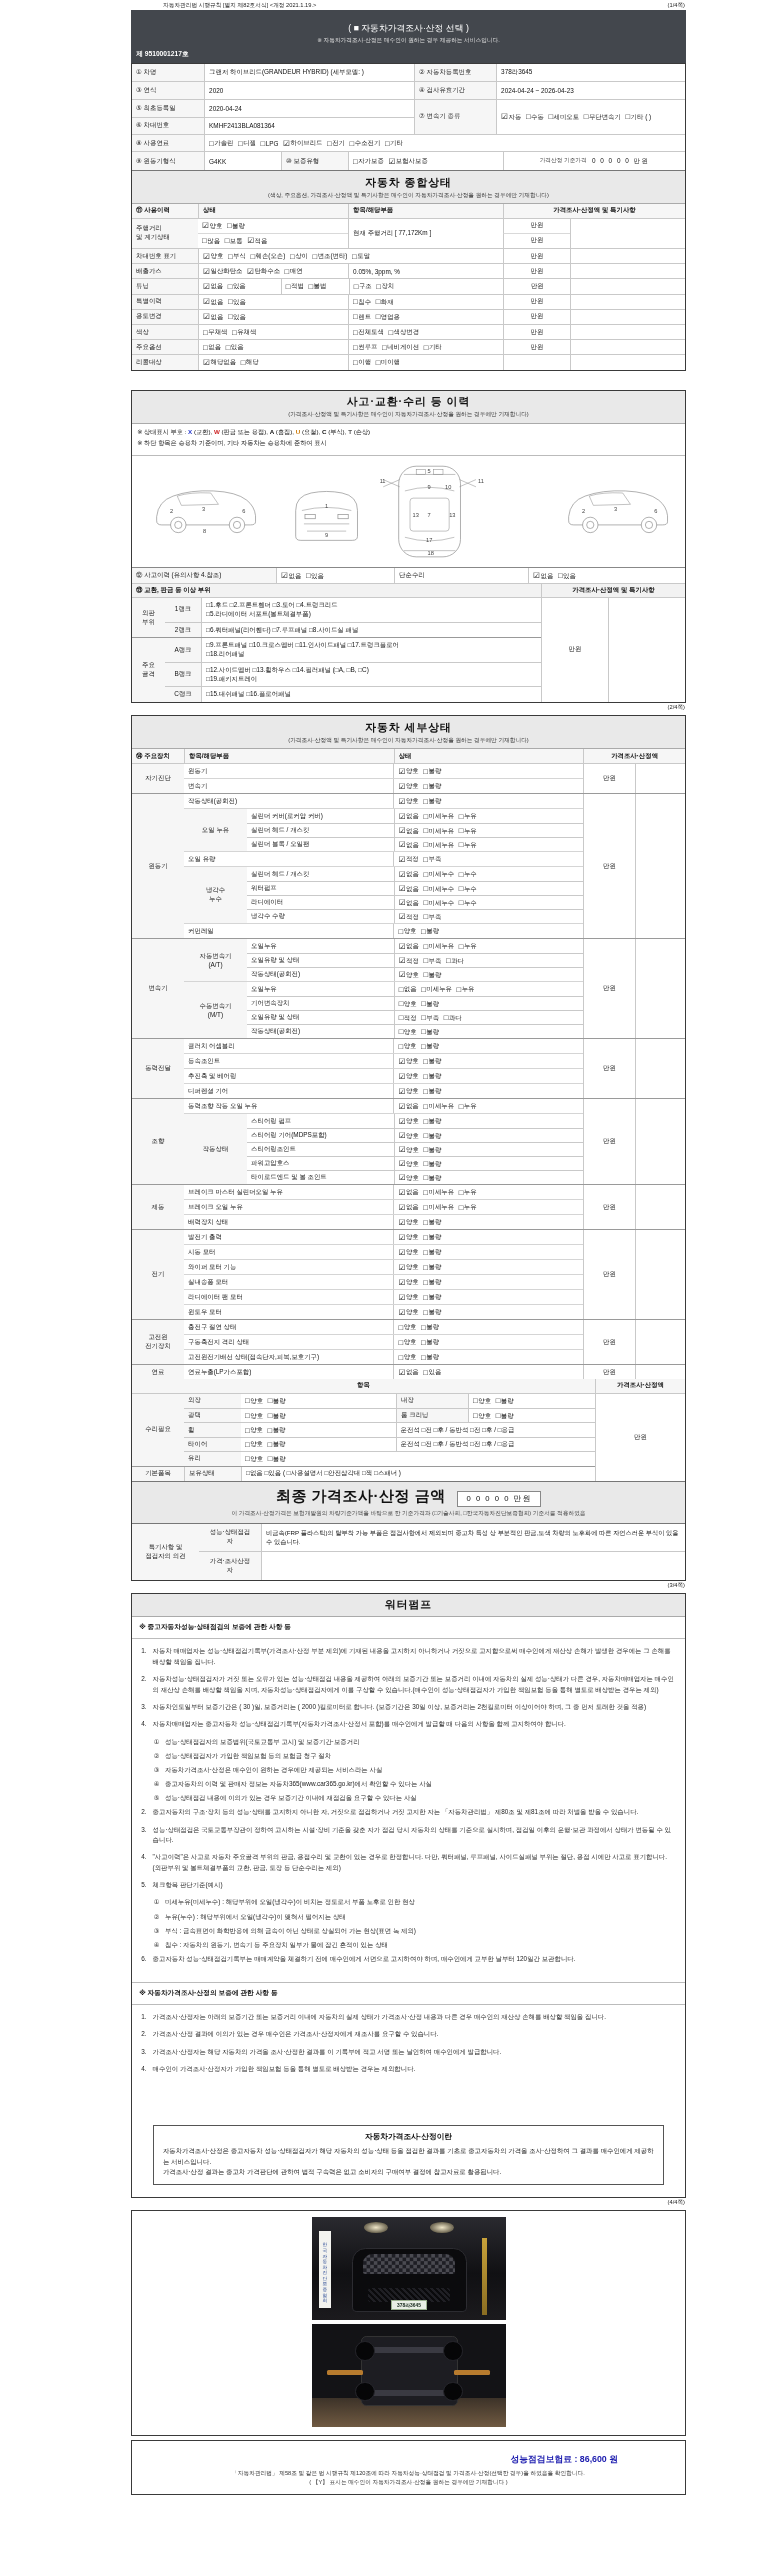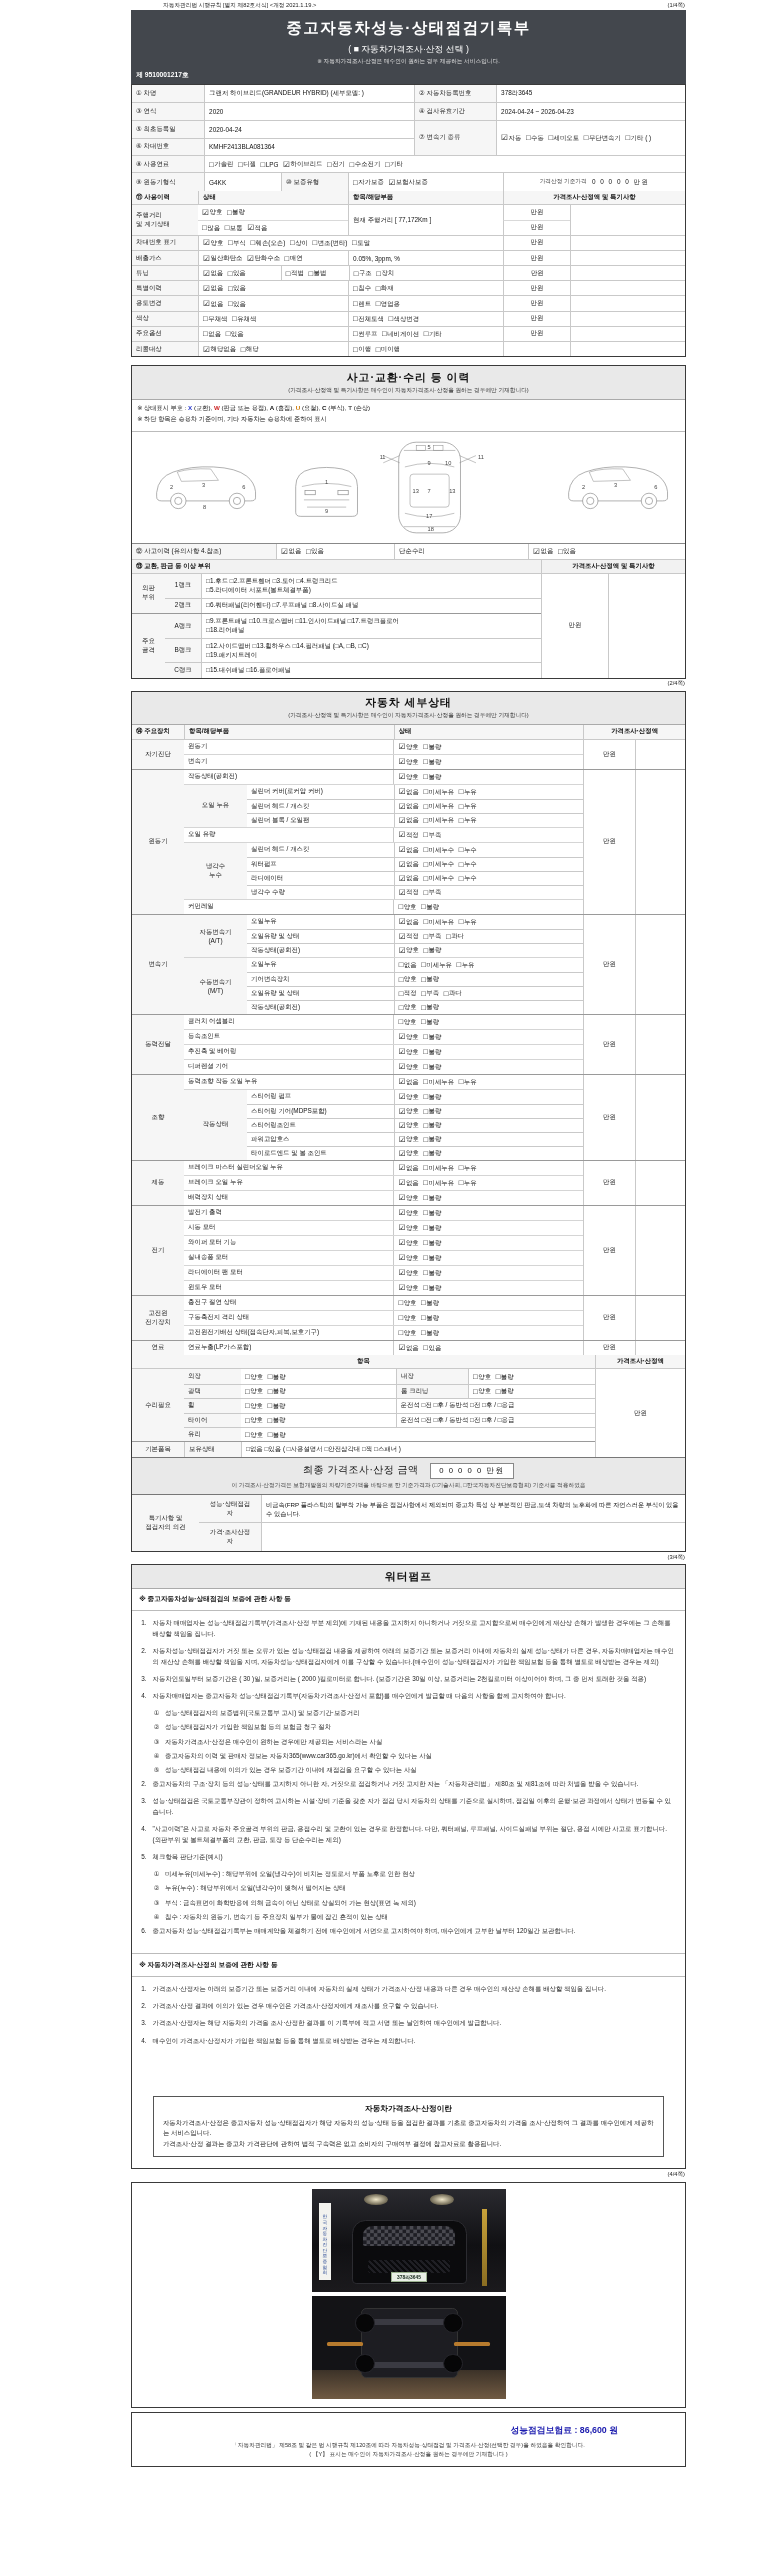--- a/index.html
+++ b/index.html
@@ -71,21 +71,20 @@
   svg text{font-family:"Liberation Sans","DejaVu Sans",sans-serif;}
 </style>
 </head>
 <body>
 
 <div class="page">
   <div class="meta-line">자동차관리법 시행규칙 [별지 제82호서식] &lt;개정 2021.1.19.&gt;</div>
   <div class="pg-top">(1/4쪽)</div>
 
   <div class="hdr">
-    <div class="hdr-title">중고자동차성능·상태점검기록부</div>
     <div class="hdr-sub">( ■ 자동차가격조사·산정 선택 )</div>
     <div class="hdr-note">※ 자동차가격조사·산정은 매수인이 원하는 경우 제공하는 서비스입니다.</div>
     <div class="doc-no">제 9510001217호</div>
   </div>
 
   <div class="box">
     <div id="basic-table">
         <div class="trow first" style="height:17.5px">
           <div class="cell lab nb" style="width:72px;">① 차명</div>
           <div class="cell " style="width:210px;">그랜저 하이브리드(GRANDEUR HYBRID) (세부모델: )</div>
@@ -137,20 +136,24 @@
     <div class="cell" style="width:155px">
             <span class="cb"><span class="bx">□</span>자가보증</span>
             <span class="cb"><span class="bx">☑</span>보험사보증</span>
           </div>
     <div class="cell ctr" style="width:182px;gap:5.2px;">
             <span class="small">가격산정 기준가격</span>
             <span style="letter-spacing:1.5px">0 0 0 0 0 만원</span>
           </div>
   </div>
       </div>
+    <div class="band" style="border-top:1px solid #777;">
+      <div class="band-title">자동차 종합상태</div>
+      <div class="band-sub">(색상, 주요옵션, 가격조사·산정액 및 특기사항은 매수인이 자동차가격조사·산정을 원하는 경우에만 기재합니다)</div>
+    </div>
     <div id="summary-table">
         <div class="trow first" style="height:13.4px;background:#efefef;font-weight:bold;">
           <div class="cell lab nb" style="width:66px;">⑪ 사용이력</div>
           <div class="cell lab" style="width:150px;">상태</div>
           <div class="cell lab" style="width:155px;">항목/해당부품</div>
           <div class="cell lab ctr" style="width:182px;">가격조사·산정액 및 특기사항</div>
         </div>
         <div class="trow" style="min-height:29px">
           <div class="cell lab nb pre" style="width:66px;">주행거리
 및 계기상태</div>
@@ -275,21 +278,21 @@
           <div class="cell" style="width:155px">
             <span class="cb"><span class="bx">□</span>이행</span>
             <span class="cb"><span class="bx">□</span>미이행</span>
           </div>
           <div class="cell ctr" style="width:67px;"></div>
           <div class="cell " style="width:115px;"></div>
         </div>
       </div>
   </div>
 
-  <div class="box" style="margin-top:8px;">
+  <div class="box" style="margin-top:19px;">
     <div class="band">
       <div class="band-title">사고·교환·수리 등 이력</div>
       <div class="band-sub">(가격조사·산정액 및 특기사항은 매수인이 자동차가격조사·산정을 원하는 경우에만 기재합니다)</div>
     </div>
     <div class="legend" id="legend-line">
         <div><span>※ 상태표시 부호 :</span> <span style="color:#2233cc;font-weight:bold">X</span> <span>(교환)</span>, <span style="color:#cc2222;font-weight:bold">W</span> <span>(판금 또는 용접)</span>, <span style="color:#111111;font-weight:bold">A</span> <span>(흠집)</span>, <span style="color:#cc7700;font-weight:bold">U</span> <span>(요철)</span>, <span style="color:#111111;font-weight:bold">C</span> <span>(부식)</span>, <span style="color:#555555;font-weight:bold">T</span> <span>(손상)</span></div>
         <div>※ 하단 항목은 승용차 기준이며, 기타 자동차는 승용차에 준하여 표시</div>
       </div>
     <div class="diagram-wrap">
       <svg width="536" height="103" viewBox="0 0 1040 200">
@@ -939,21 +942,21 @@
       <div class="trow" style="height:15.5px;border-top:0.8px solid #9a9a9a;">
               <div class="cell lab nb ctr" style="width:52px;">기본품목</div>
               <div class="cell lab" style="width:57px;">보유상태</div>
               <div class="cell" style="width:354px">□없음   □있음 ( □사용설명서 □안전삼각대 □잭 □스패너 )</div>
             </div>
     </div>
     <div class="cell ctr" style="width:90px">만원</div>
   </div>
       </div>
     <div style="background:#e9e9e9;border-top:1px solid #777;padding:5.2px 0 4.1px;text-align:center;">
-      <span style="font-size:10px;font-weight:normal;letter-spacing:0.5px;">최종 가격조사·산정 금액</span>
+      <span style="font-size:15px;font-weight:bold;letter-spacing:0.5px;">최종 가격조사·산정 금액</span>
       <span style="display:inline-block;background:#fff;border:0.5px solid #888;padding:2.1px 8.2px;margin-left:9.3px;font-size:7.7px;letter-spacing:1.5px;">0 0 0 0 0 만원</span>
       <div class="small" style="margin-top:3.1px;">이 가격조사·산정가격은 보험개발원의 차량기준가액을 바탕으로 한 기준가격과 (□기술사회, □한국자동차진단보증협회) 기준서를 적용하였음</div>
     </div>
     <div id="remarks-table">
         <div style="display:flex;border-top:1px solid #777;">
     <div class="cell lab nb ctr pre" style="width:67px;align-self:stretch;">특기사항 및
 점검자의 의견</div>
     <div class="col" style="width:486px">
       <div class="trow first" style="min-height:27px">
               <div class="cell lab nb ctr pre" style="width:62px;">성능·상태점검

